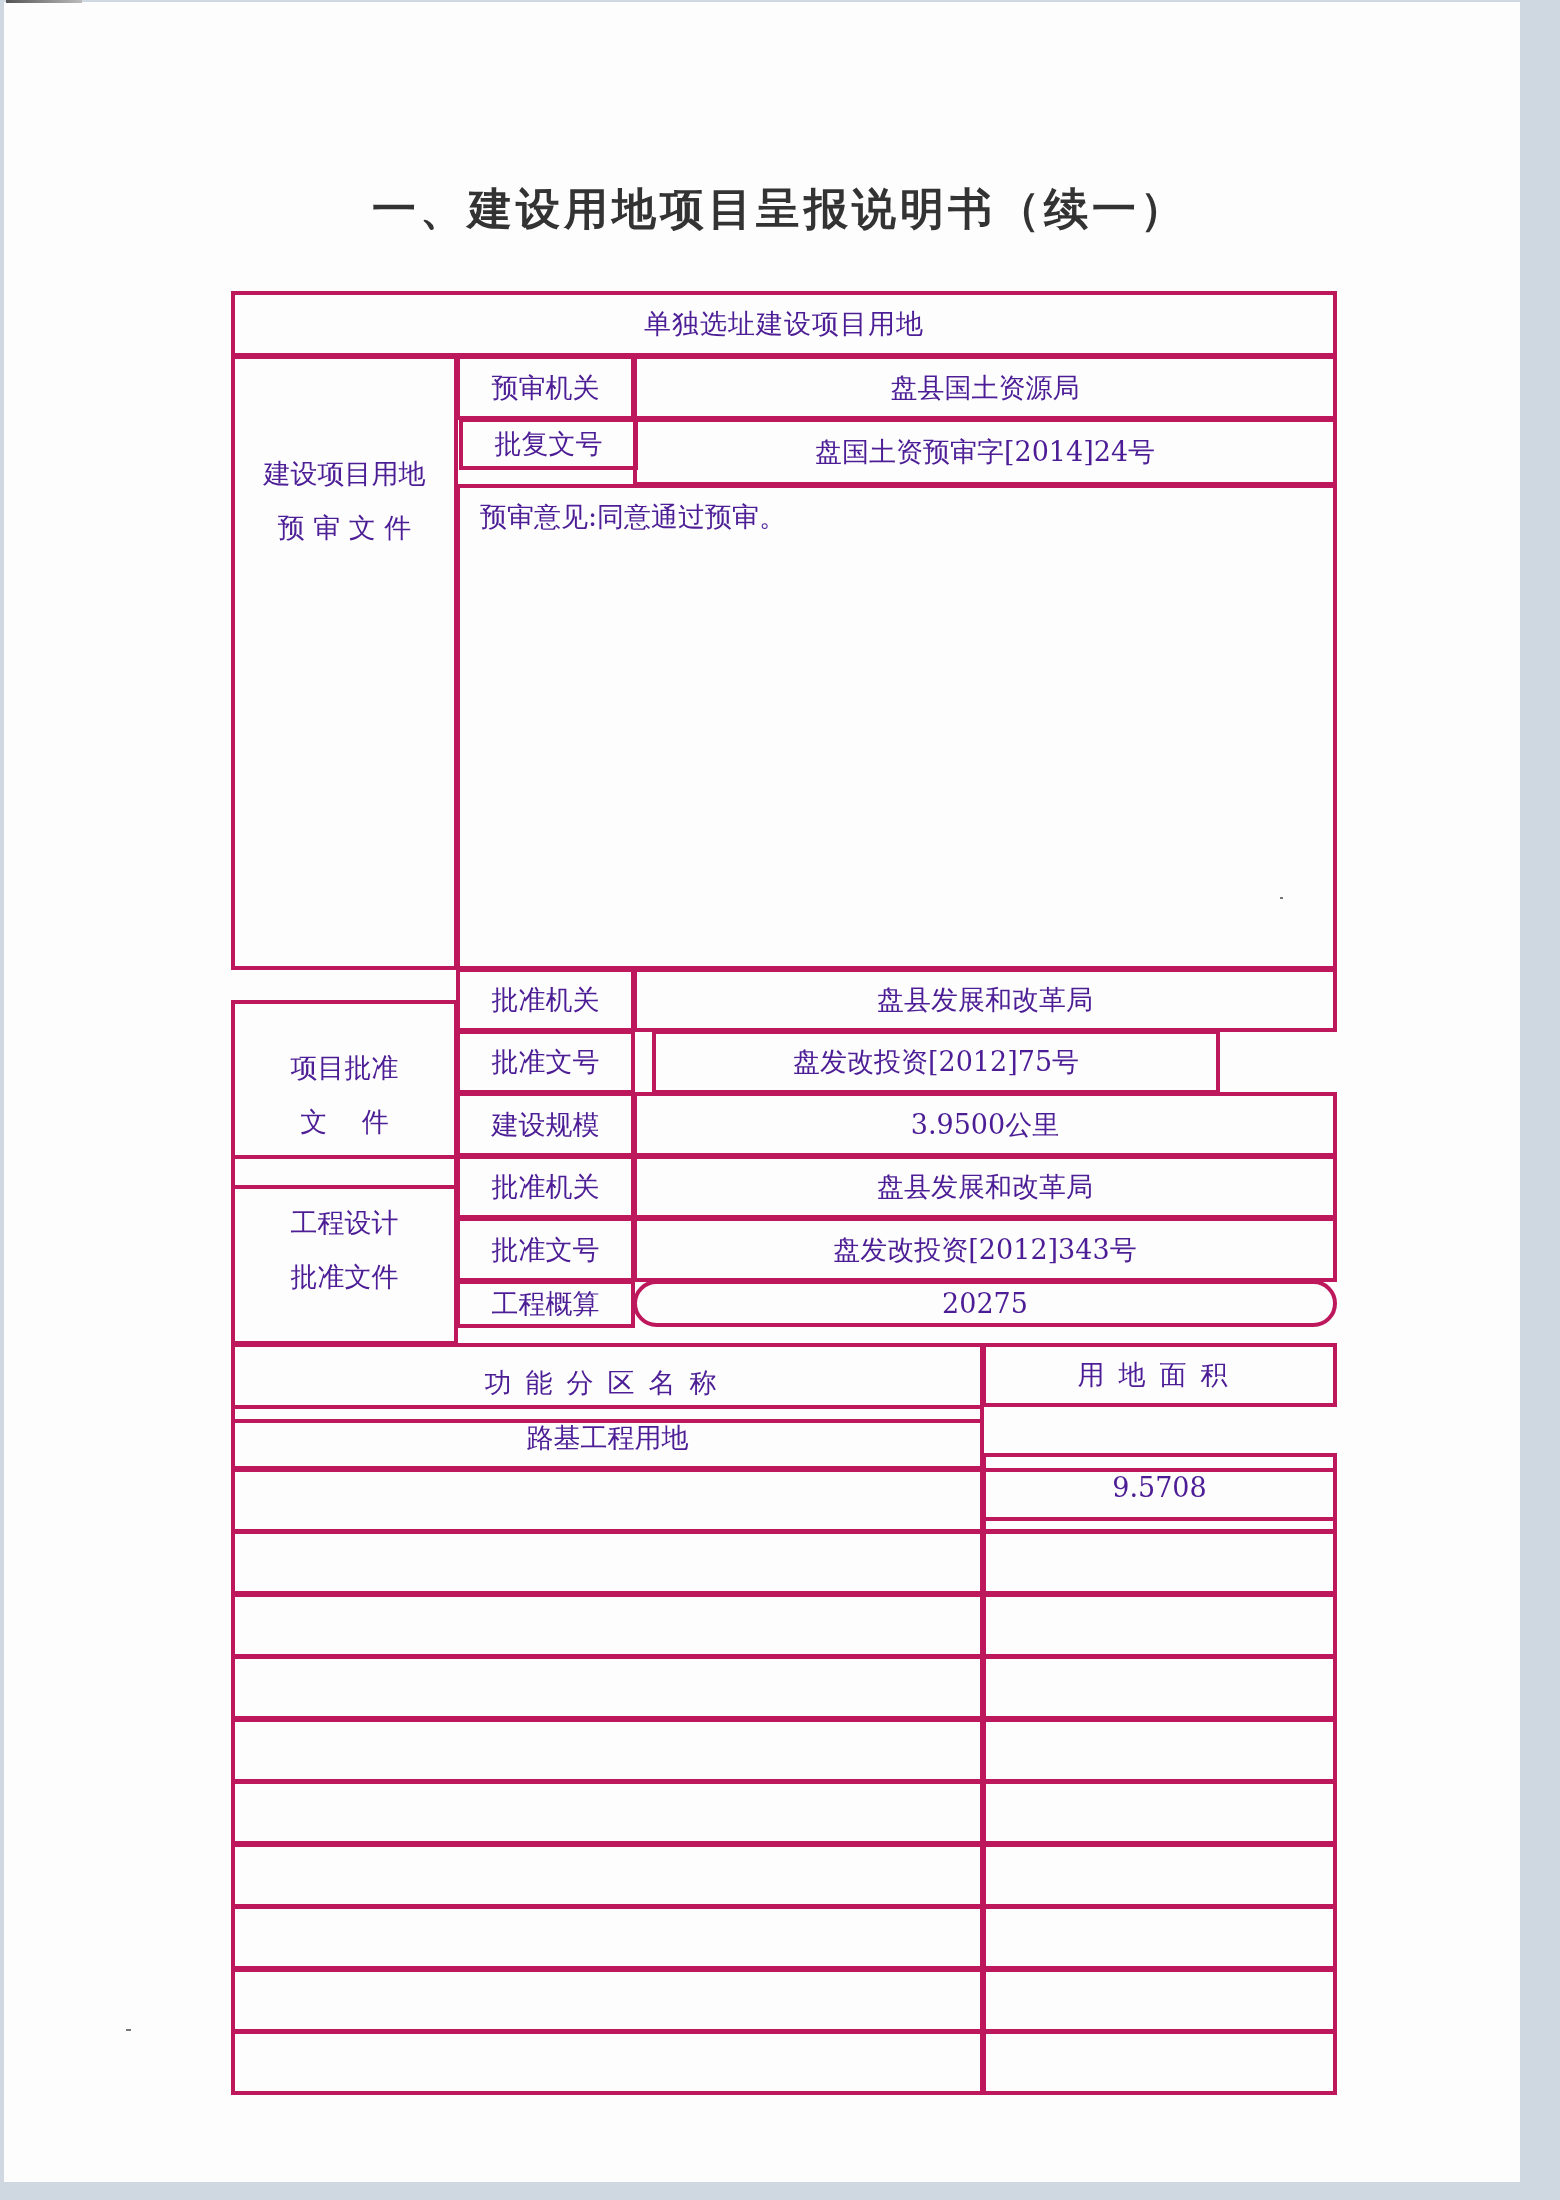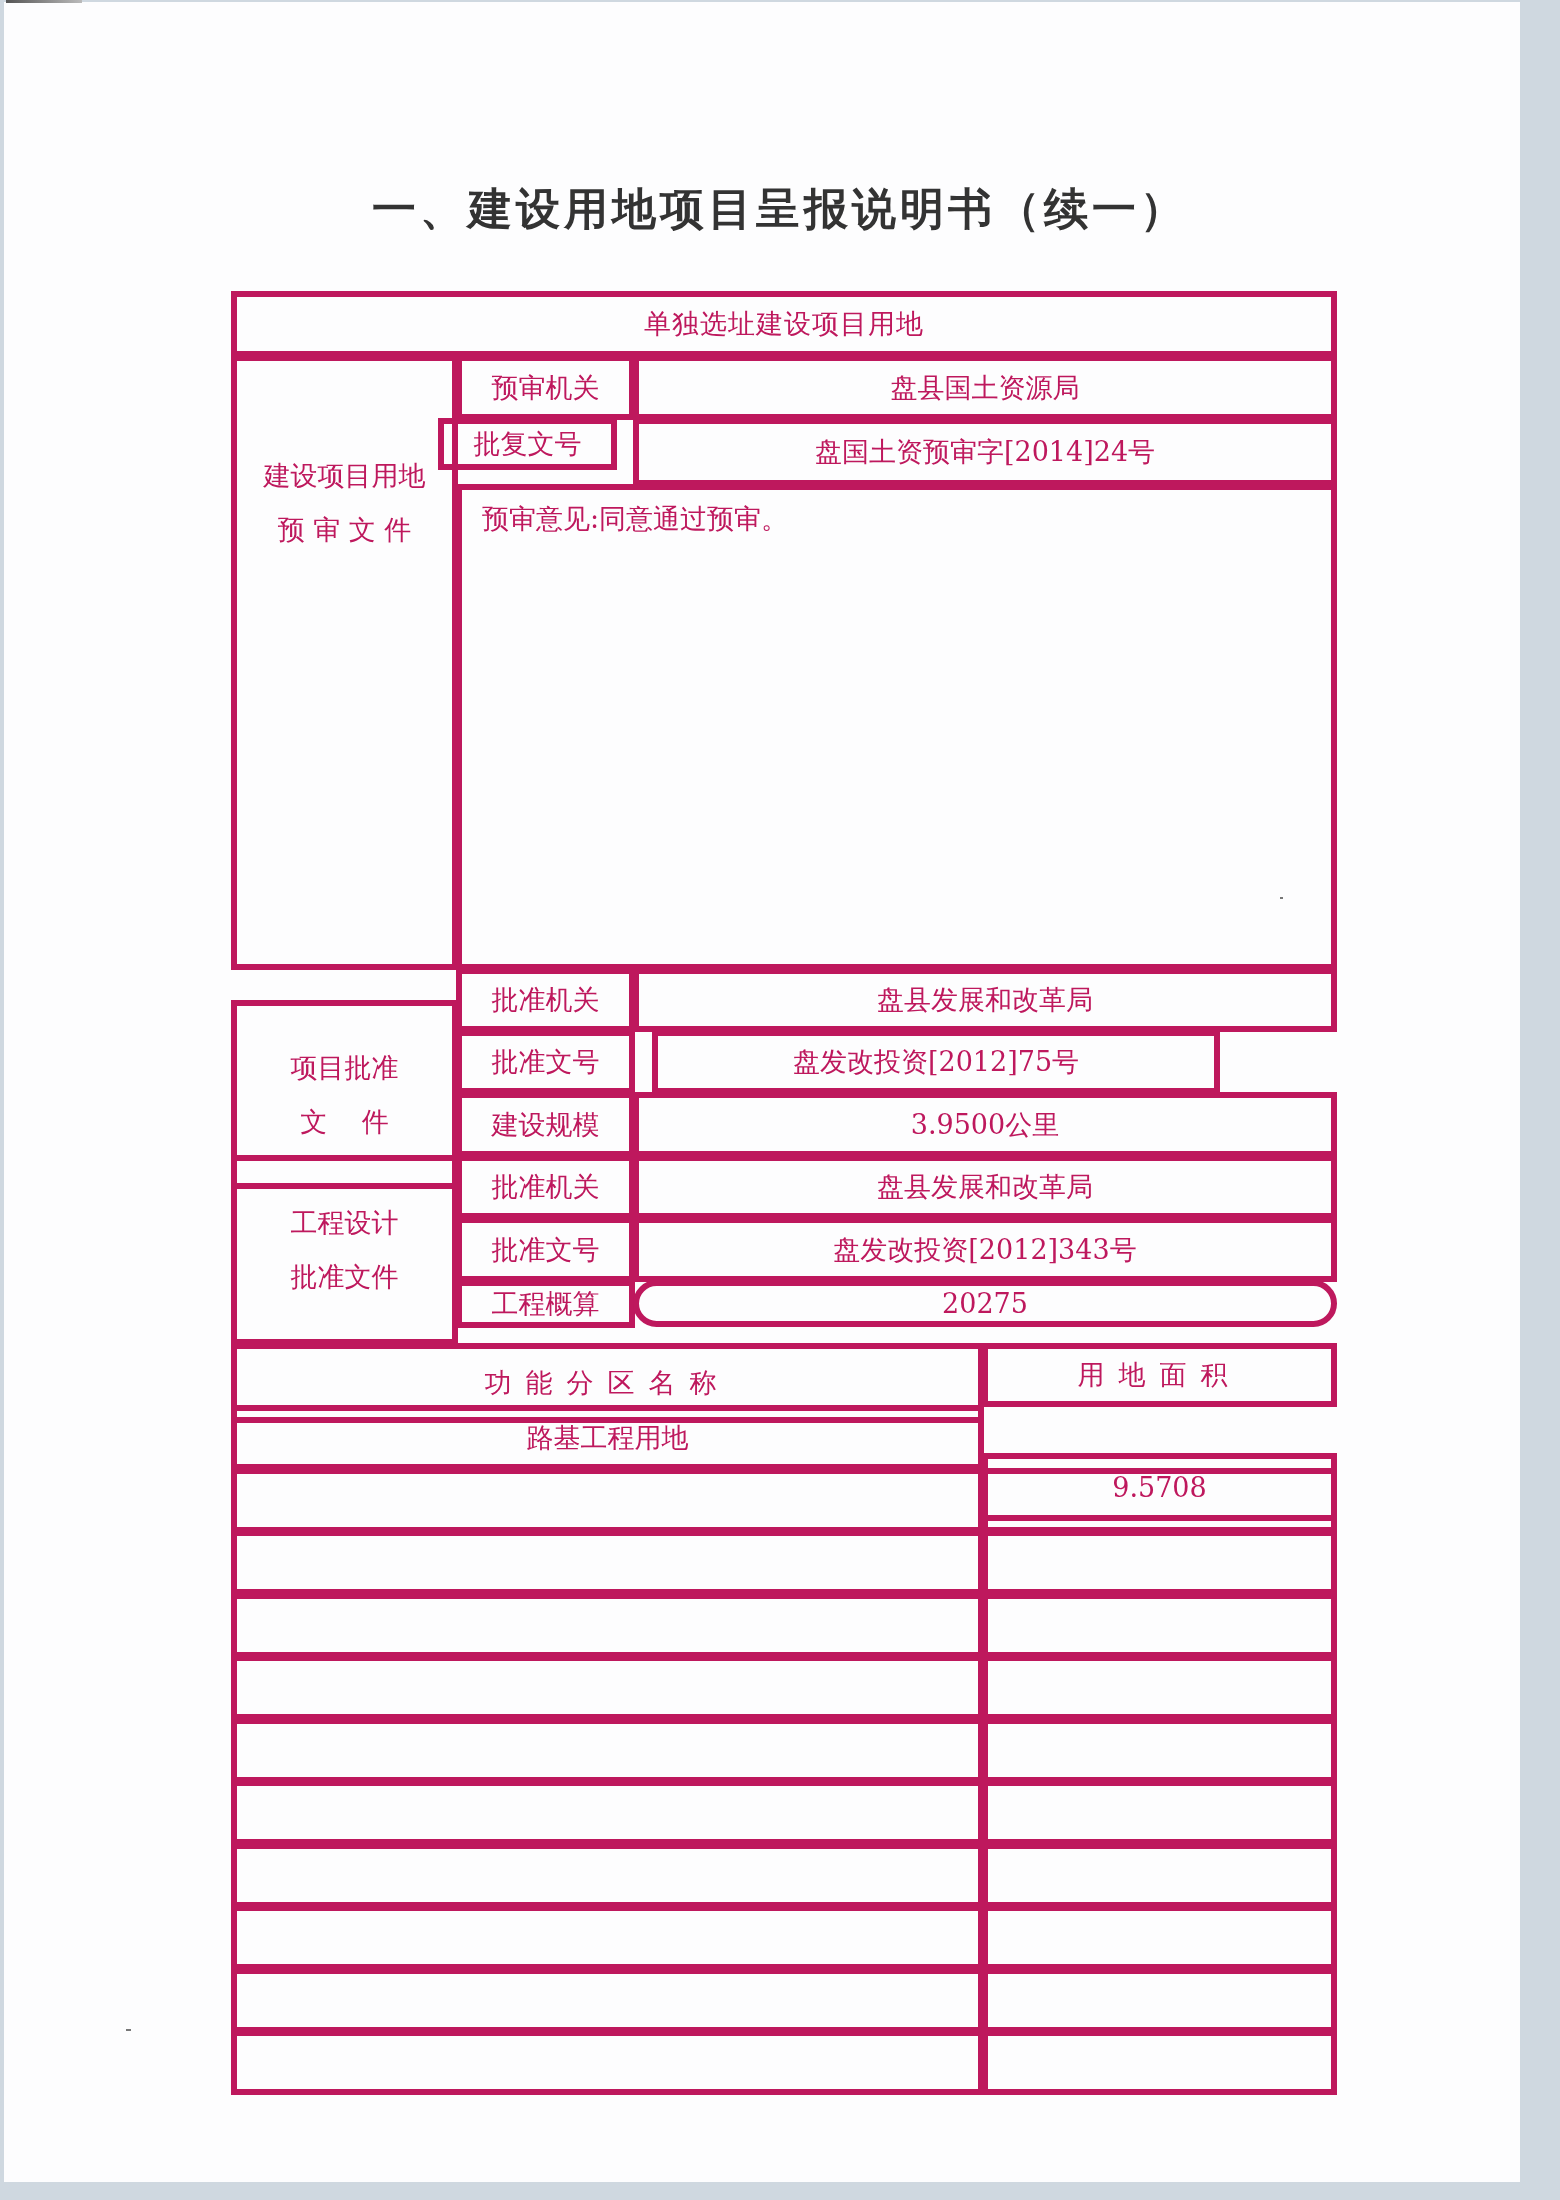--- a/index.html
+++ b/index.html
@@ -19,23 +19,23 @@
     position: absolute; left: 6px; top: 0; width: 76px; height: 3px;
     background: linear-gradient(90deg, #555, #bbb);
   }
   .title {
     position: absolute; left: 0; top: 180px; width: 1560px; text-align: center;
     font-family: "DejaVu Sans", "Liberation Sans", sans-serif;
     font-weight: bold; font-size: 44px; color: #333; letter-spacing: 4px;
   }
   .cell {
     position: absolute; box-sizing: border-box;
-    border: 6px solid #be185d;
+    border: 4px solid #be185d;
     display: flex; align-items: center; justify-content: center;
-    font-size: 27px; color: #be185d; text-align: center;
+    font-size: 27px; color: #4c1d95; text-align: center;
     background: transparent;
   }
   .cell.multi { flex-direction: column; line-height: 54px; }
   .cell.tl { align-items: flex-start; justify-content: flex-start; text-align: left; flex-direction: row; padding: 12px 10px; line-height: 34px; }
   .spaced { letter-spacing: 14px; }
   .dot { position: absolute; width: 5px; height: 2px; background: #777; }
 </style>
 </head>
 <body>
 
@@ -51,21 +51,21 @@
 <div class="cell multi" style="left:231px; top:355px; width:227px; height:615px; justify-content:flex-start; padding-top:88px;">
   <span>建设项目用地</span>
   <span>预 审 文 件</span>
 </div>
 <div class="cell" style="left:456px; top:355px; width:179px; height:65px;">
   <span>预审机关</span>
 </div>
 <div class="cell" style="left:633px; top:355px; width:704px; height:65px;">
   <span>盘县国土资源局</span>
 </div>
-<div class="cell" style="left:438px; top:418px; width:179px; height:52px;">
+<div class="cell" style="left:459px; top:418px; width:179px; height:52px;">
   <span>批复文号</span>
 </div>
 <div class="cell" style="left:633px; top:418px; width:704px; height:68px;">
   <span>盘国土资预审字[2014]24号</span>
 </div>
 <div class="cell tl" style="left:456px; top:484px; width:881px; height:486px;">
   <span style="padding-left:10px;">预审意见:</span>
   <span>同意通过预审。</span>
 </div>
 

